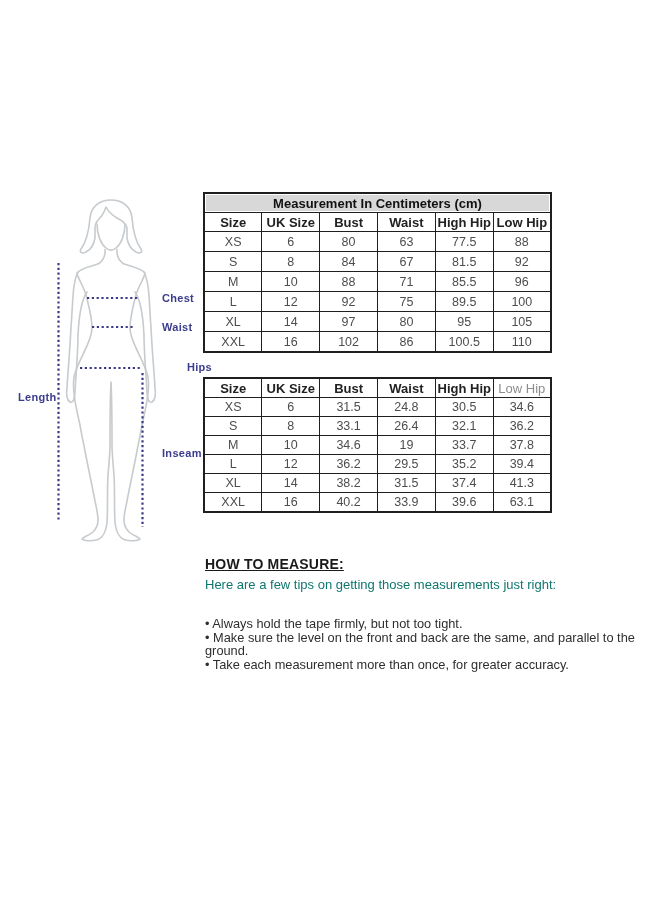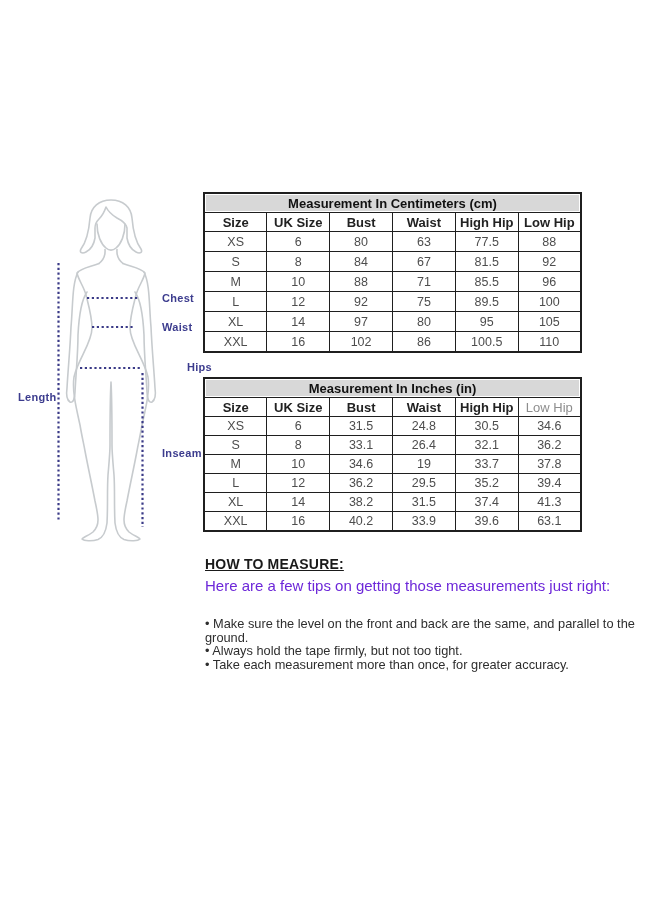--- a/index.html
+++ b/index.html
@@ -25,21 +25,21 @@
   .lbl-chest  { left: 162px; top: 292px; }
   .lbl-waist  { left: 162px; top: 321px; }
   .lbl-hips   { left: 164px; top: 361px; padding-left: 23px; }
   .lbl-length { left: 18px;  top: 391px; }
   .lbl-inseam { left: 162px; top: 447px; text-align: center; }
 
   
   .size-table {
     position: absolute;
     left: 203px;
-    width: 379px;
+    width: 349px;
     border-collapse: collapse;
     table-layout: fixed;
     border: 2px solid #1f1f1f;
     font-family: "Liberation Sans", sans-serif;
   }
   .table-cm { top: 192px; }
   .table-in { top: 377px; }
   .size-table th, .size-table td {
     border: 1.5px solid #1f1f1f;
     text-align: center;
@@ -78,22 +78,22 @@
     left: 205px; top: 556px;
     font-size: 14px;
     font-weight: bold;
     color: #1a1a1a;
     text-decoration: underline;
     letter-spacing: 0.2px;
   }
   .howto-intro {
     position: absolute;
     left: 205px; top: 577px;
-    font-size: 15px;
-    color: #6d28d9;
+    font-size: 13px;
+    color: #0f766e;
   }
   .howto-tips {
     position: absolute;
     left: 205px; top: 617px;
     margin: 0; padding: 0;
     list-style: none;
     font-size: 12.8px;
     line-height: 13.7px;
     color: #2e2e2e;
   }
@@ -197,23 +197,20 @@
           <td>86</td>
           <td>100.5</td>
           <td>110</td>
         </tr>
       </tbody>
   </table>
 
   <table class="size-table table-in">
     <thead>
       <tr>
-        <th class="title-cell" colspan="6">Measurement In Inches (in)</th>
-      </tr>
-      <tr>
           <th class="col-head">Size</th>
           <th class="col-head">UK Size</th>
           <th class="col-head">Bust</th>
           <th class="col-head">Waist</th>
           <th class="col-head">High Hip</th>
           <th class="col-head">Low Hip</th>
         </tr>
     </thead>
     <tbody>
         <tr>
@@ -263,18 +260,18 @@
           <td>33.9</td>
           <td>39.6</td>
           <td>63.1</td>
         </tr>
       </tbody>
   </table>
 
   <div class="howto-heading">HOW TO MEASURE:</div>
   <div class="howto-intro">Here are a few tips on getting those measurements just right:</div>
   <ul class="howto-tips">
+    <li>• Always hold the tape firmly, but not too tight.</li>
     <li>• Make sure the level on the front and back are the same, and parallel to the ground.</li>
-    <li>• Always hold the tape firmly, but not too tight.</li>
     <li>• Take each measurement more than once, for greater accuracy.</li>
   </ul>
 
 </div>
 
 </body></html>

